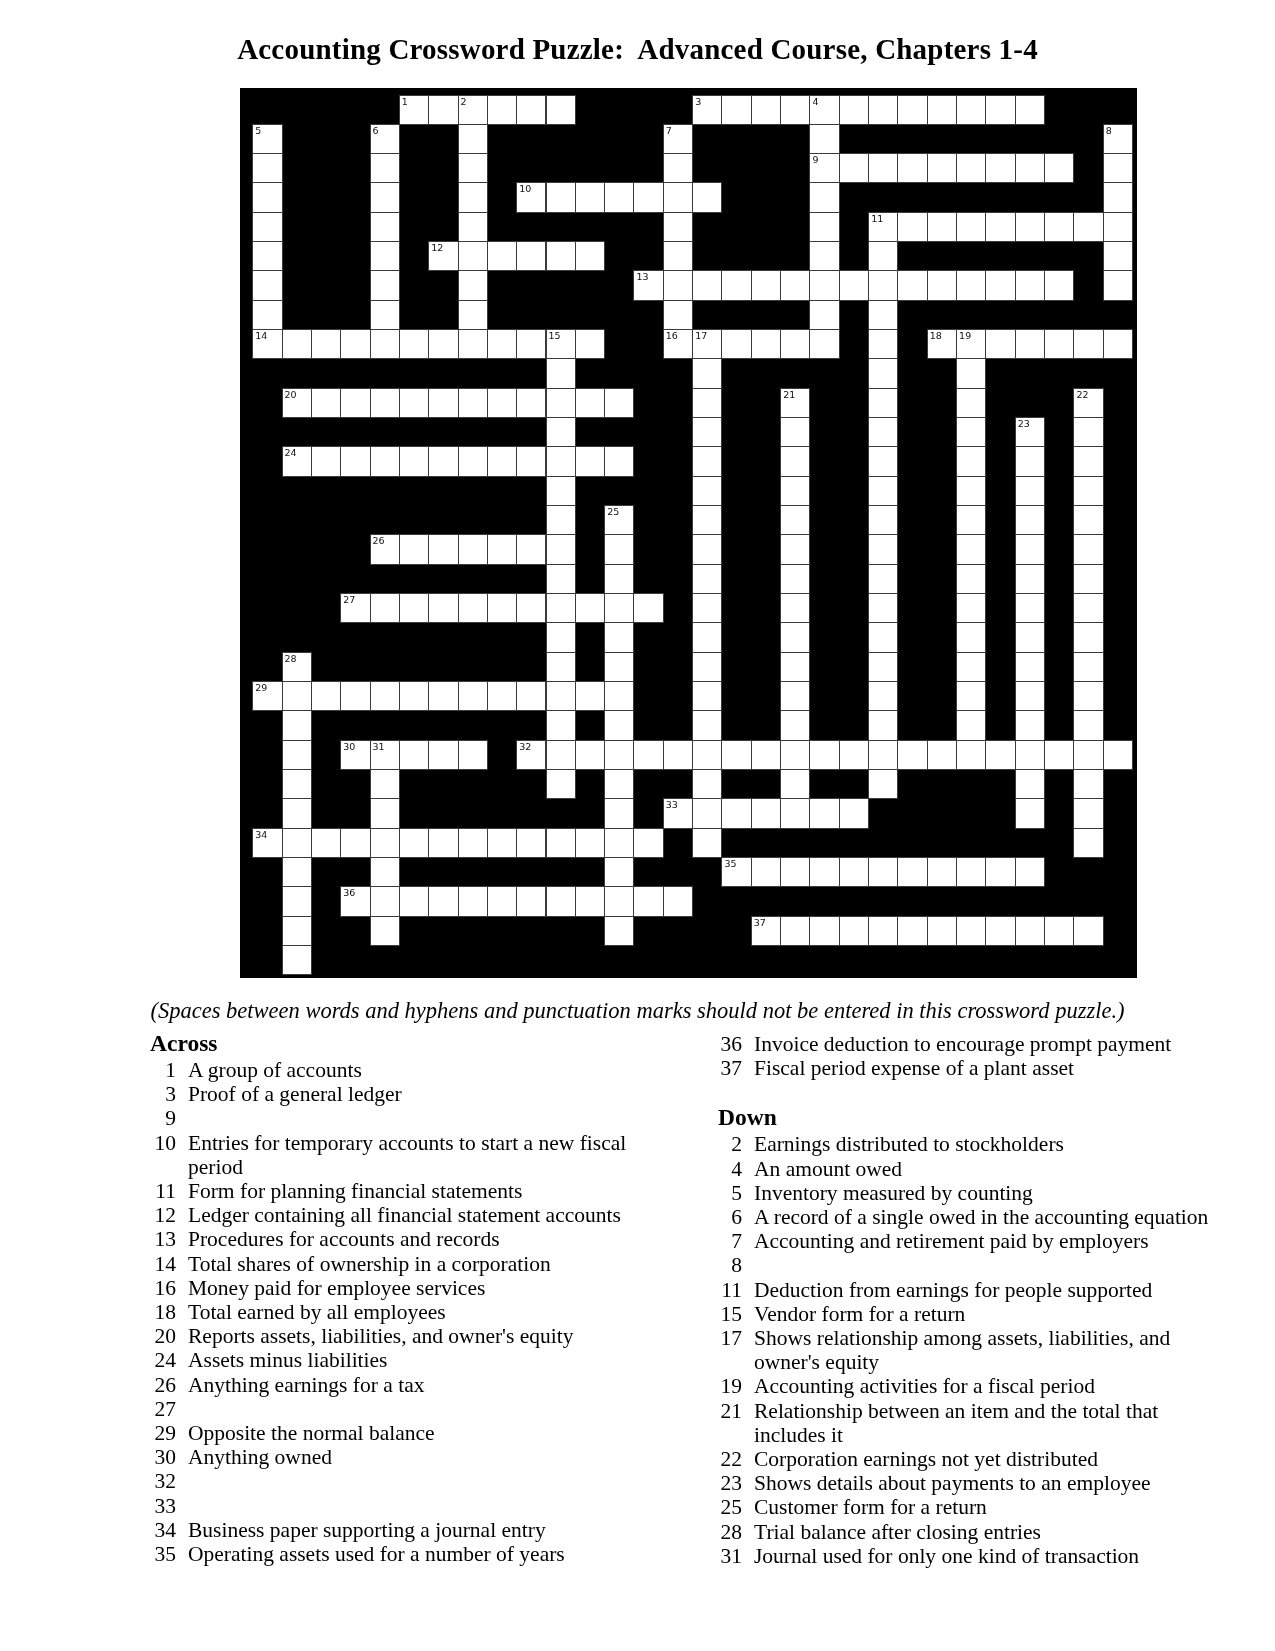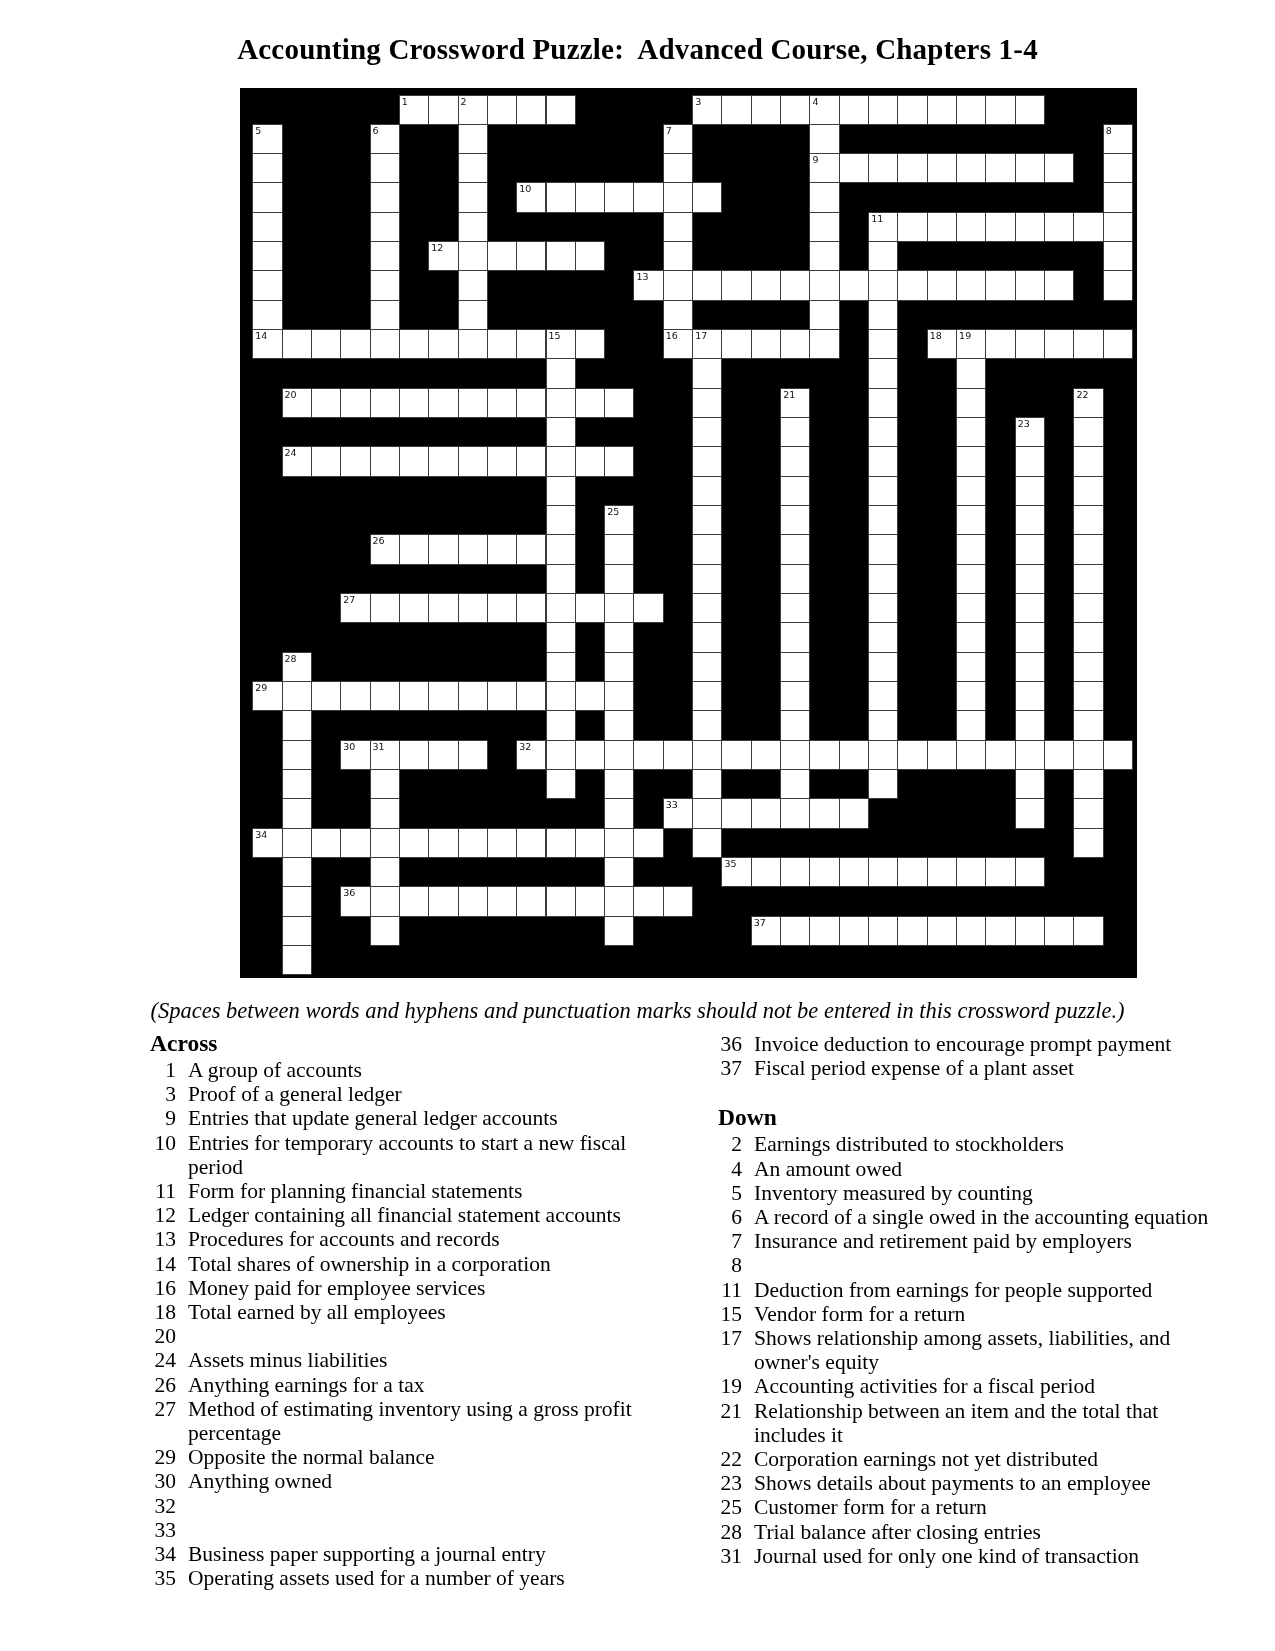--- a/index.html
+++ b/index.html
@@ -505,21 +505,20 @@
       <div class="clue-item">
         <div class="clue-num">1</div>
         <div class="clue-text">A group of accounts</div>
       </div>
       <div class="clue-item">
         <div class="clue-num">3</div>
         <div class="clue-text">Proof of a general ledger</div>
       </div>
       <div class="clue-item">
         <div class="clue-num">9</div>
-        <div class="clue-text">Entries that update general ledger accounts</div>
       </div>
       <div class="clue-item">
         <div class="clue-num">10</div>
         <div class="clue-text">Entries for temporary accounts to start a new fiscal
 period</div>
       </div>
       <div class="clue-item">
         <div class="clue-num">11</div>
         <div class="clue-text">Form for planning financial statements</div>
       </div>
@@ -538,33 +537,32 @@
       <div class="clue-item">
         <div class="clue-num">16</div>
         <div class="clue-text">Money paid for employee services</div>
       </div>
       <div class="clue-item">
         <div class="clue-num">18</div>
         <div class="clue-text">Total earned by all employees</div>
       </div>
       <div class="clue-item">
         <div class="clue-num">20</div>
+        <div class="clue-text">Reports assets, liabilities, and owner's equity</div>
       </div>
       <div class="clue-item">
         <div class="clue-num">24</div>
         <div class="clue-text">Assets minus liabilities</div>
       </div>
       <div class="clue-item">
         <div class="clue-num">26</div>
         <div class="clue-text">Anything earnings for a tax</div>
       </div>
       <div class="clue-item">
         <div class="clue-num">27</div>
-        <div class="clue-text">Method of estimating inventory using a gross profit
-percentage</div>
       </div>
       <div class="clue-item">
         <div class="clue-num">29</div>
         <div class="clue-text">Opposite the normal balance</div>
       </div>
       <div class="clue-item">
         <div class="clue-num">30</div>
         <div class="clue-text">Anything owned</div>
       </div>
       <div class="clue-item">
@@ -609,21 +607,21 @@
       <div class="clue-item">
         <div class="clue-num">5</div>
         <div class="clue-text">Inventory measured by counting</div>
       </div>
       <div class="clue-item">
         <div class="clue-num">6</div>
         <div class="clue-text">A record of a single owed in the accounting equation</div>
       </div>
       <div class="clue-item">
         <div class="clue-num">7</div>
-        <div class="clue-text">Insurance and retirement paid by employers</div>
+        <div class="clue-text">Accounting and retirement paid by employers</div>
       </div>
       <div class="clue-item">
         <div class="clue-num">8</div>
       </div>
       <div class="clue-item">
         <div class="clue-num">11</div>
         <div class="clue-text">Deduction from earnings for people supported</div>
       </div>
       <div class="clue-item">
         <div class="clue-num">15</div>

